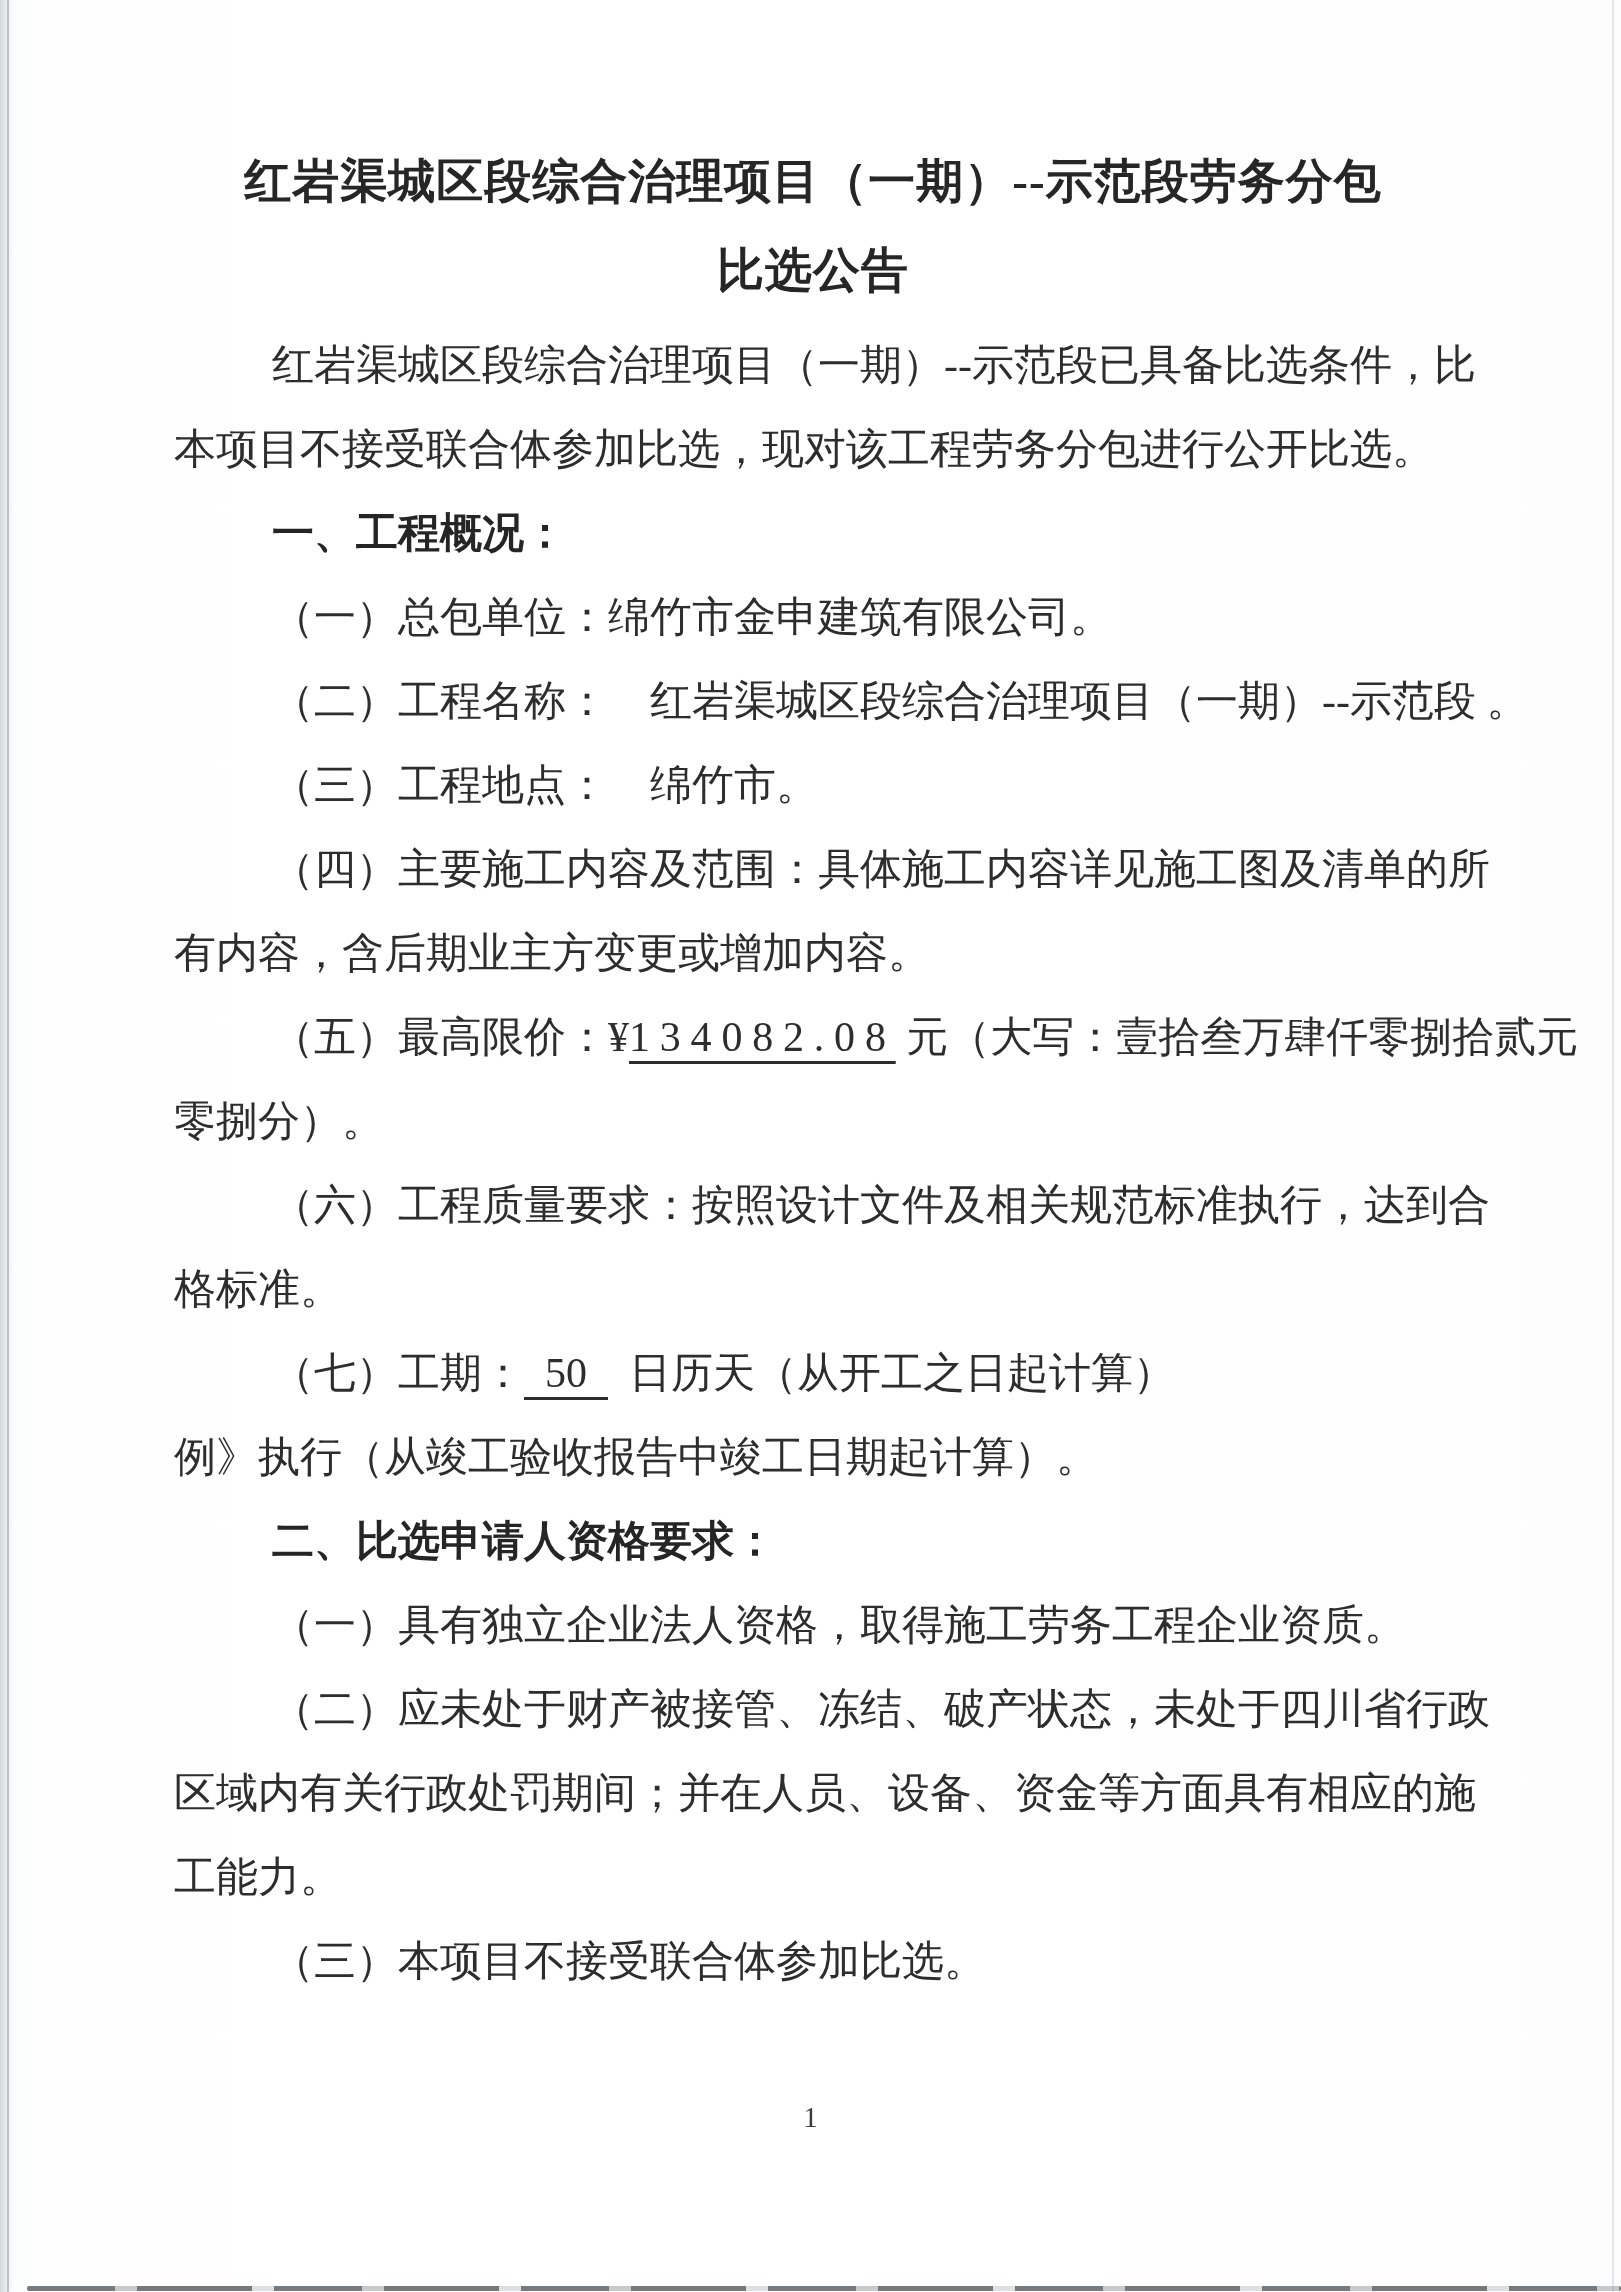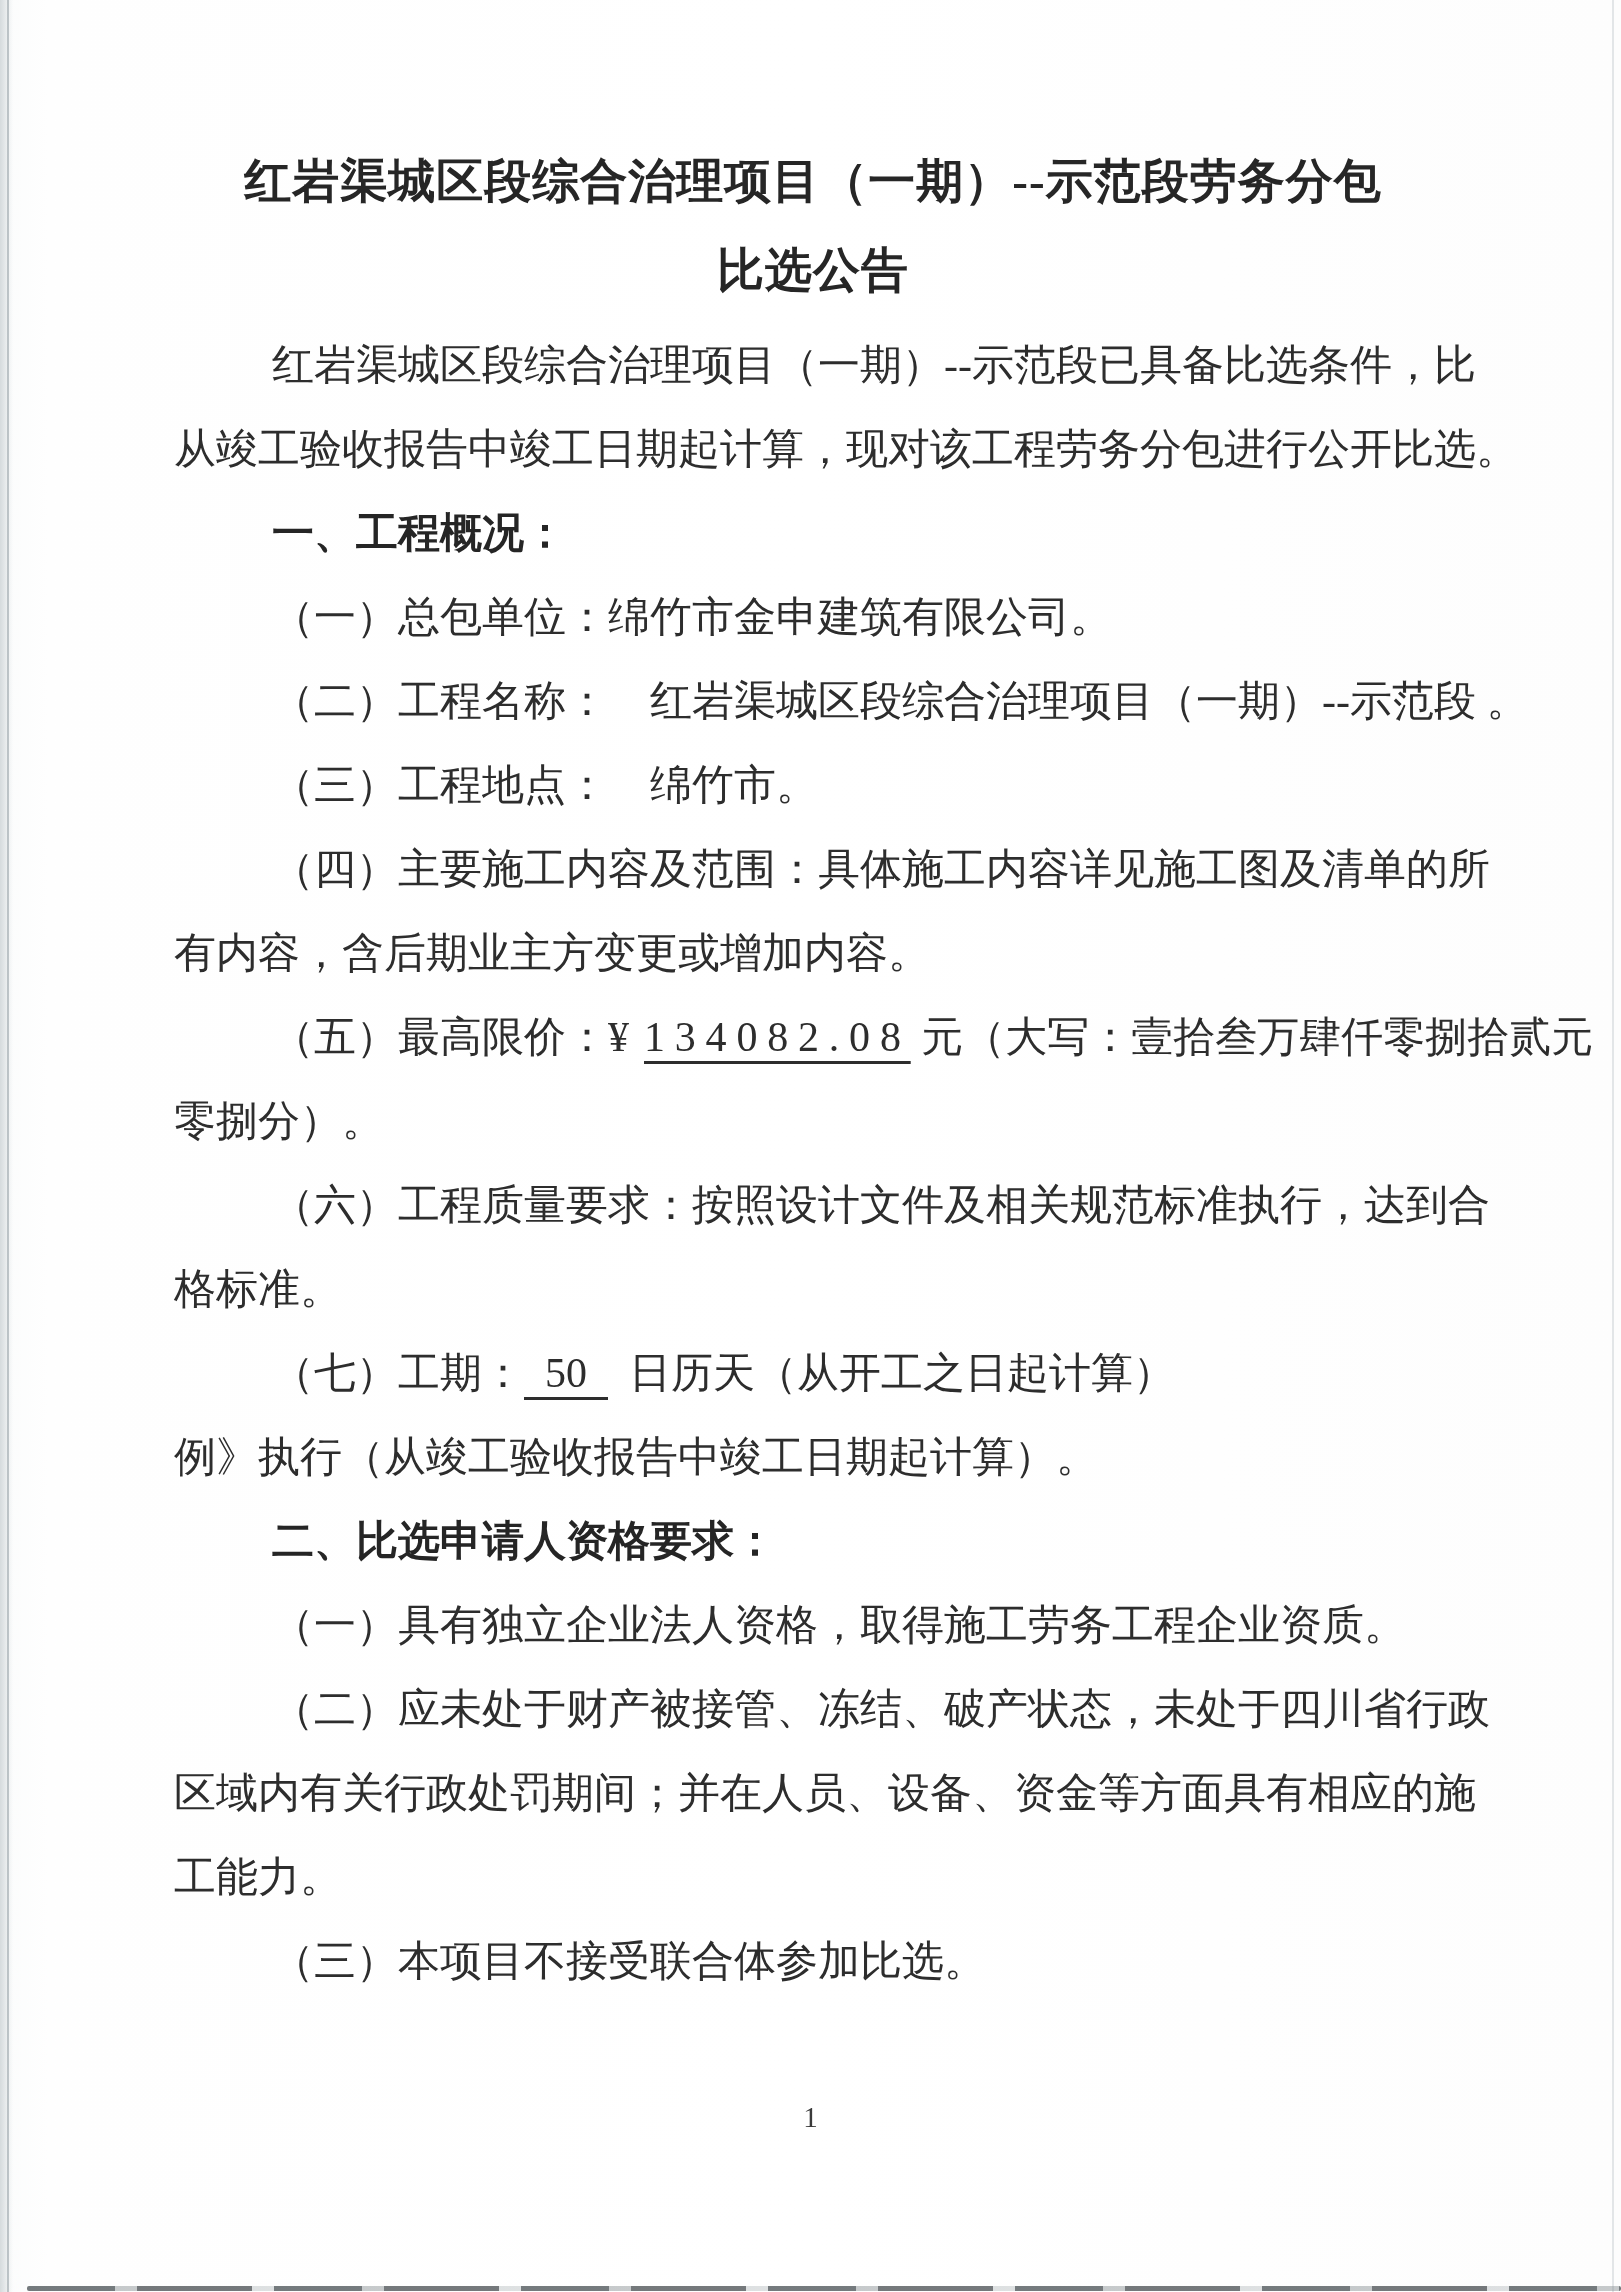--- a/index.html
+++ b/index.html
@@ -61,21 +61,21 @@
     white-space: pre;
     color: #2d2d2d;
   }
   .indent { text-indent: 98px; }
   .heading { font-weight: bold; color: #252525; }
   .u {
     text-decoration: underline;
     text-underline-offset: 9.8px;
     text-decoration-thickness: 2.5px;
   }
-  .price { letter-spacing: 9.8px; margin-left: 15px; }
+  .price { letter-spacing: 9.8px; }
   .page-number {
     position: absolute;
     top: 2098px;
     left: 0;
     width: 100%;
     text-align: center;
     font-size: 29px;
     line-height: 39px;
     color: #3a3a3a;
   }
@@ -89,21 +89,21 @@
   <div class="left-line"></div>
   <div class="right-line"></div>
   <div class="bottom-line"></div>
 
   <div class="content">
     <div class="title-line">红岩渠城区段综合治理项目（一期）--示范段劳务分包</div>
     <div class="title-line">比选公告</div>
 
     <div class="body-lines">
       <div class="line indent">红岩渠城区段综合治理项目（一期）--示范段已具备比选条件，比</div>
-      <div class="line">从竣工验收报告中竣工日期起计算，现对该工程劳务分包进行公开比选。</div>
+      <div class="line">本项目不接受联合体参加比选，现对该工程劳务分包进行公开比选。</div>
 
       <div class="line indent heading">一、工程概况：</div>
 
       <div class="line indent">（一）总包单位：绵竹市金申建筑有限公司。</div>
       <div class="line indent">（二）工程名称：　红岩渠城区段综合治理项目（一期）--示范段&nbsp;。</div>
       <div class="line indent">（三）工程地点：　绵竹市。</div>
 
       <div class="line indent">（四）主要施工内容及范围：具体施工内容详见施工图及清单的所</div>
       <div class="line">有内容，含后期业主方变更或增加内容。</div>
 

